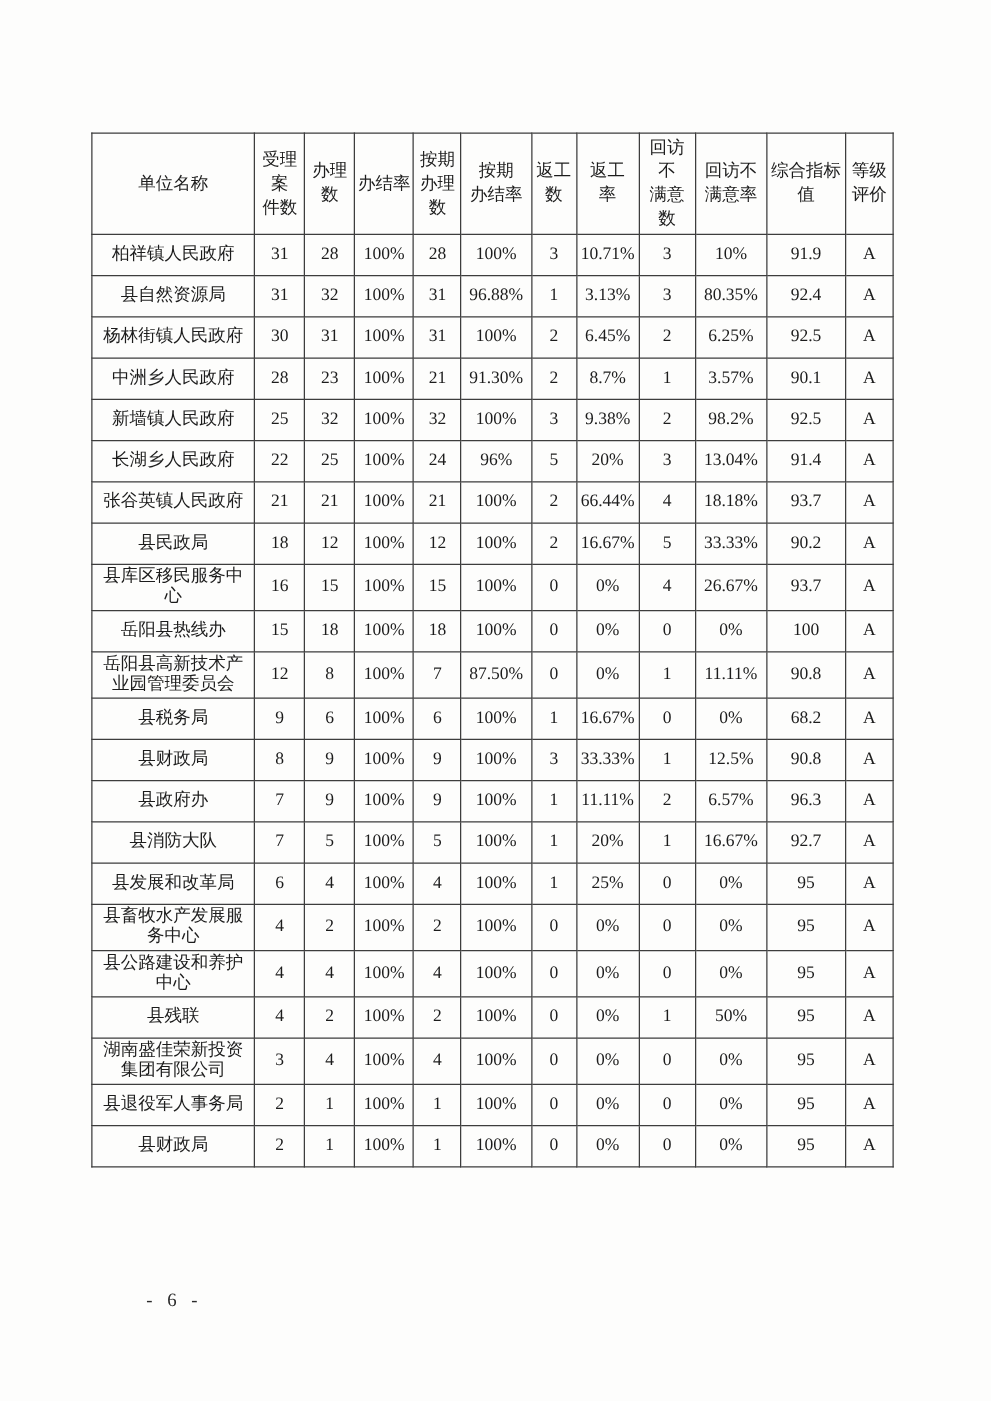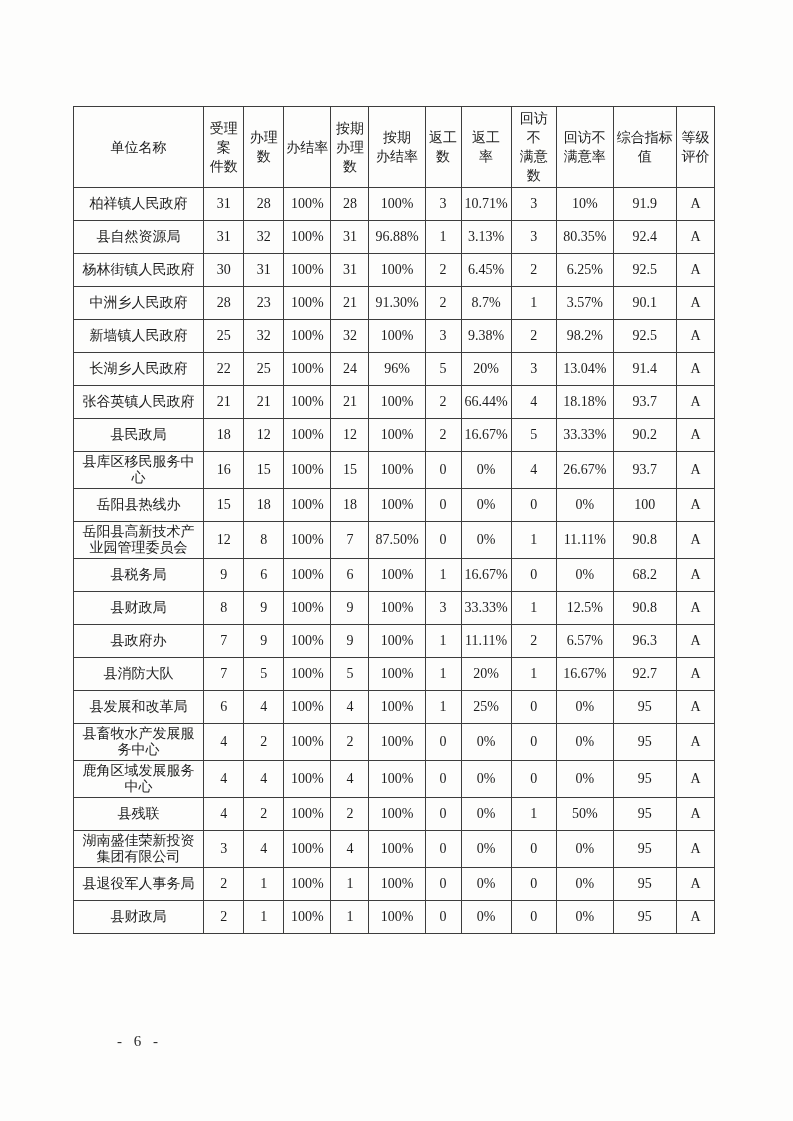--- a/index.html
+++ b/index.html
@@ -337,21 +337,21 @@
           <td>2</td>
           <td>100%</td>
           <td>0</td>
           <td>0%</td>
           <td>0</td>
           <td>0%</td>
           <td>95</td>
           <td>A</td>
         </tr>
         <tr>
-          <td>鹿角区域发展服务中心</td>
+          <td>县公路建设和养护中心</td>
           <td>4</td>
           <td>4</td>
           <td>100%</td>
           <td>4</td>
           <td>100%</td>
           <td>0</td>
           <td>0%</td>
           <td>0</td>
           <td>0%</td>
           <td>95</td>

